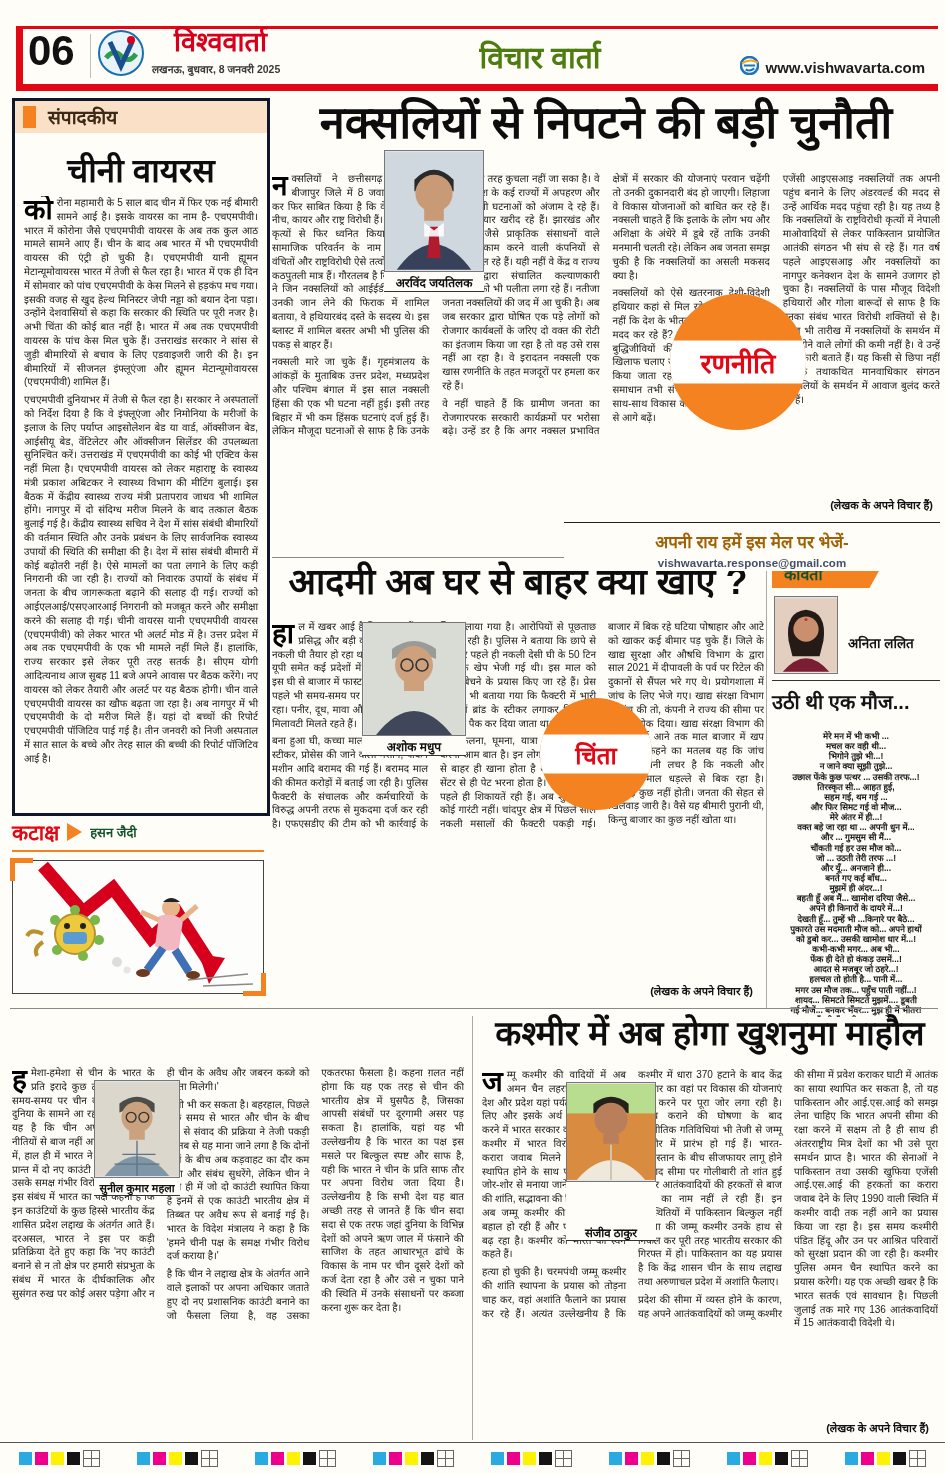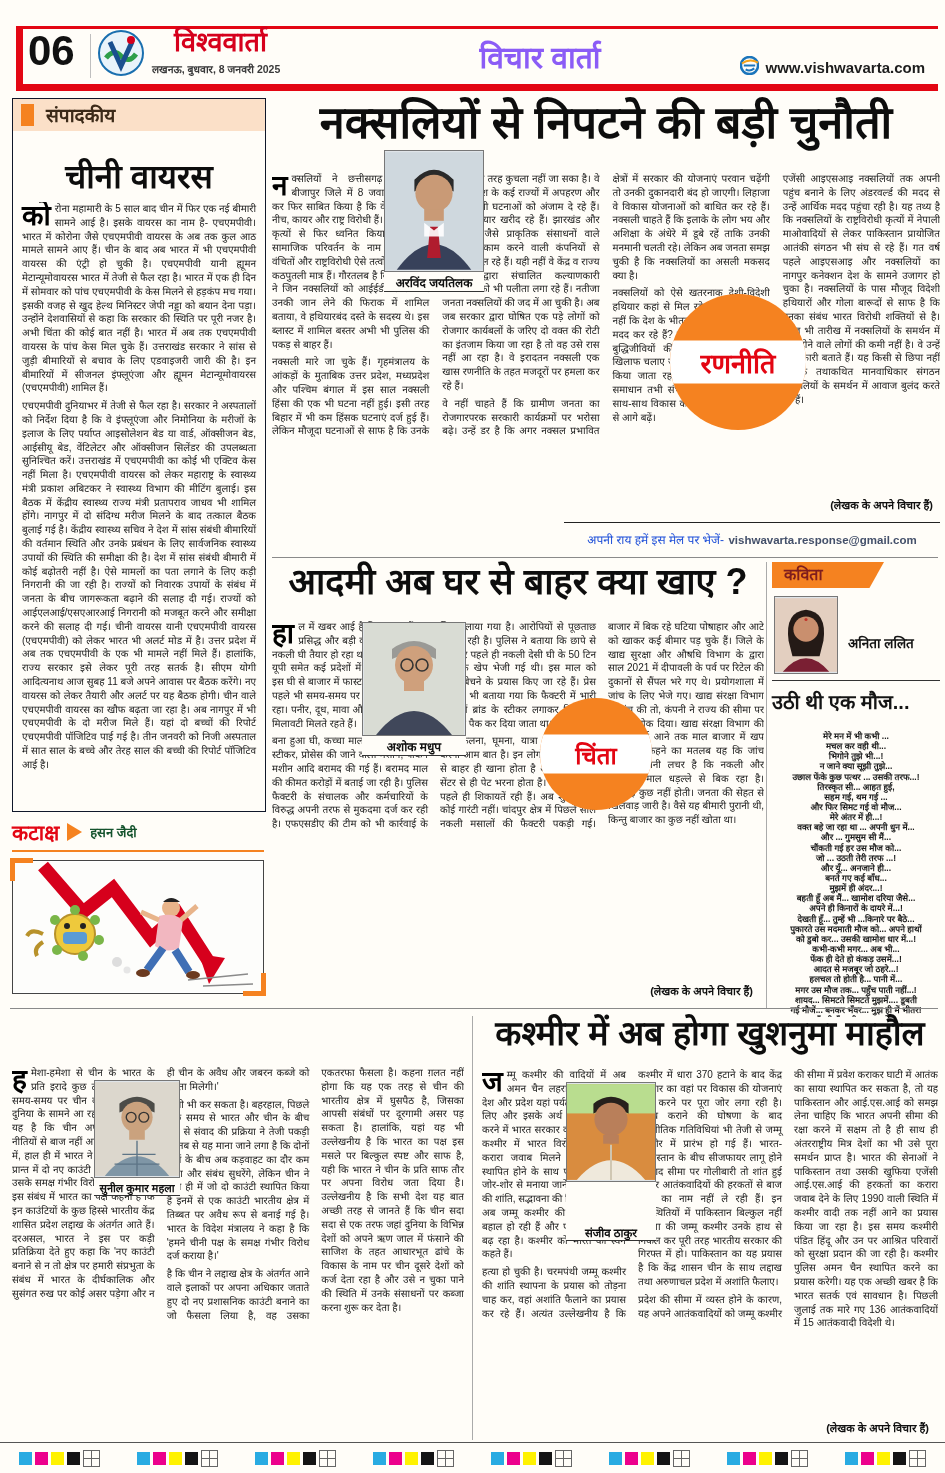--- a/index.html
+++ b/index.html
@@ -8,70 +8,70 @@
   .abs{position:absolute;}
 
   
   .hdr-frame{left:16px;top:26px;width:915px;height:56px;border-top:3px solid #e30613;border-left:7px solid #e30613;}
   .hdr-redbar{left:16px;top:84px;width:922px;height:7px;background:#e30613;}
   .pgnum{left:28px;top:30px;font-size:42px;font-weight:bold;color:#111;line-height:1;}
   .hdr-vline{left:90px;top:34px;width:1px;height:44px;background:#bfbfbf;}
   .logo{left:98px;top:30px;width:46px;height:46px;}
   .masthead{left:150px;top:28px;font-size:27px;font-weight:bold;color:#d6001c;line-height:1.1;margin-left:24px;}
   .dateline{left:152px;top:62px;font-size:10.5px;font-weight:bold;color:#3a3a3a;}
-  .center-title{left:360px;top:36px;width:360px;text-align:center;font-size:30px;font-weight:bold;color:#8b5cf6;}
+  .center-title{left:360px;top:36px;width:360px;text-align:center;font-size:30px;font-weight:bold;color:#4d7c0f;}
   .website{right:20px;top:56px;display:flex;align-items:center;gap:6px;font-size:15px;font-weight:bold;color:#1d1d1d;}
 
   
   .headline{font-weight:bold;color:#0d0d0d;text-align:center;line-height:1.12;}
   .body-text{font-size:10px;line-height:1.38;text-align:justify;color:#1a1a1a;overflow:hidden;}
   .body-text p{margin:0 0 4px 0;}
   .body-text p.lede::first-letter{font-size:28px;font-weight:bold;float:left;line-height:.85;margin:2px 4px 0 0;color:#000;}
   .cols3{column-count:3;column-gap:12px;}
   .cols4{column-count:4;column-gap:13px;}
   .disclaimer{font-size:11px;font-weight:bold;color:#111;background:#fffdf8;padding:1px 3px;z-index:4;}
 
   
-  .ed-box{left:12px;top:98px;width:252px;height:712px;border:1px solid #0f172a;background:#fffdf8;}
+  .ed-box{left:12px;top:98px;width:252px;height:712px;border:3px solid #0f172a;background:#fffdf8;}
   .ed-head{height:32px;background:#fbe0c8;display:flex;align-items:center;}
   .ed-orange{width:13px;height:22px;background:#f58220;margin-left:8px;}
   .ed-label{margin-left:12px;font-size:19px;font-weight:bold;color:#3c2a18;}
-  .ed-headline{font-size:33px;margin:28px 4px 6px;}
+  .ed-headline{font-size:33px;margin:20px 4px 6px;}
   .ed-body{padding:0 9px;height:612px;}
 
   
   .photo{background:#fffdf8;z-index:3;text-align:center;}
   .photo .frame{border:1px solid #777;overflow:hidden;background:#dfe4e8;}
   .photo .cap{font-size:12px;font-weight:bold;color:#101010;padding-top:2px;border-bottom:1px solid #333;}
   .ph-svg{display:block;width:100%;height:100%;}
 
   
   .badge{border-radius:50%;background:#f58220;overflow:hidden;z-index:3;}
   .badge .band{position:absolute;top:50%;transform:translateY(-50%);left:0;right:0;background:#fff;
                text-align:center;color:#e30613;font-weight:bold;padding:3px 0;}
 
   
   .main-art{left:272px;top:98px;width:668px;height:458px;}
   .main-headline{font-size:45px;}
   .main-body{position:absolute;top:74px;left:0;width:668px;height:338px;}
   .email-line{position:absolute;left:292px;top:424px;width:376px;border-top:1.5px solid #222;
               background:#fffdf8;text-align:center;padding-top:7px;z-index:4;}
-  .email-label{font-size:12px;font-weight:normal;color:#1d4ed8;}
+  .email-label{font-size:17px;font-weight:bold;color:#a16207;}
   .email-addr{font-size:11.5px;color:#44506a;font-weight:bold;}
 
   
   .hline{background:#8a8a8a;height:1px;z-index:2;}
   .vline{background:#aaa;width:1px;z-index:2;}
   .food-art{left:272px;top:562px;width:492px;height:446px;}
   .food-headline{font-size:36px;}
   .food-body{position:absolute;top:58px;left:0;width:492px;height:372px;}
 
   
   .poem-col{left:772px;top:562px;width:168px;height:446px;}
-  .ribbon{width:112px;height:26px;background:#f58220;color:#7f1d1d;font-size:16px;font-weight:bold;
+  .ribbon{width:112px;height:26px;background:#f58220;color:#14532d;font-size:16px;font-weight:bold;
           line-height:26px;padding-left:12px;box-sizing:border-box;
           clip-path:polygon(0 0,100% 0,87% 100%,0 100%);}
   .poet-name{position:absolute;left:76px;top:72px;font-size:13.5px;font-weight:bold;}
   .poem-rule{position:absolute;left:0;top:118px;width:168px;height:1px;background:#333;}
   .poem-title{position:absolute;left:0;top:126px;width:168px;font-size:20px;font-weight:bold;}
   .poem-lines{position:absolute;left:0;top:158px;width:168px;height:286px;overflow:hidden;
               text-align:center;font-size:8.6px;line-height:1.18;color:#1d1d1d;font-weight:bold;margin-top:11px;}
 
   
   .kat{left:12px;top:818px;width:252px;}

